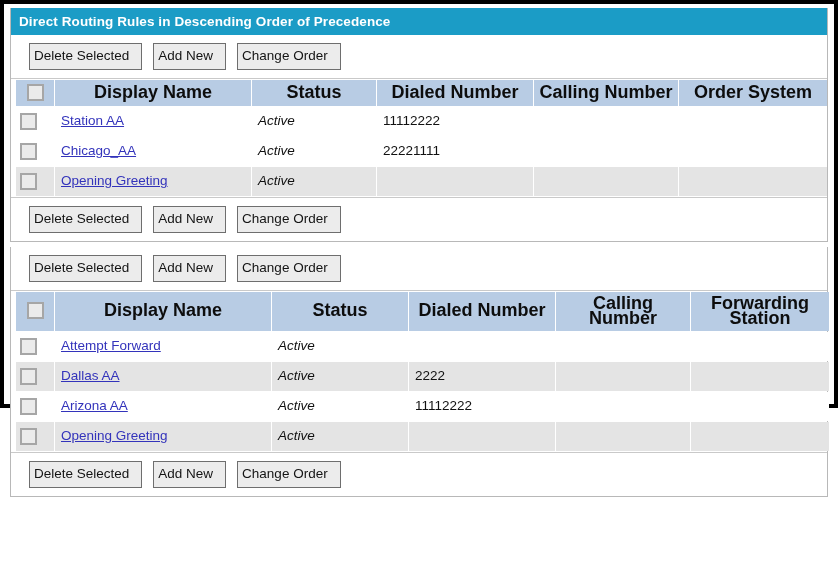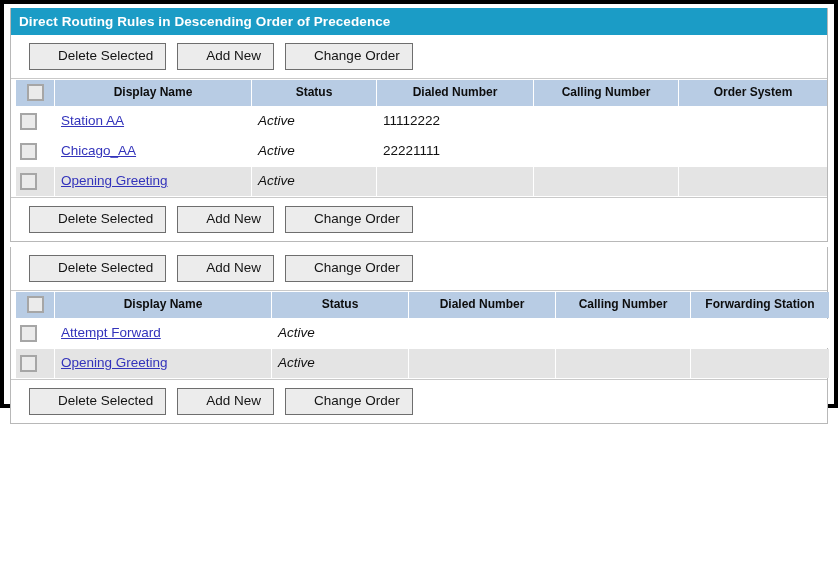--- a/index.html
+++ b/index.html
@@ -50,42 +50,42 @@
     border-bottom: none;
     border-top: 1px solid #c9c9c9;
   }
 
   .btn {
     background: #ececec;
     border: 1px solid #6e6e6e;
     color: #141414;
     font-family: "Liberation Sans", sans-serif;
     font-size: 13.5px;
-    padding: 4px 12px 5px 28px;
+    padding: 4px 12px 5px 4px;
     line-height: 16px;
     cursor: pointer;
     white-space: nowrap;
   }
 
   .grid {
     padding: 0 0 0 4px;
     background: #ffffff;
   }
 
   table.rules {
     border-collapse: separate;
     border-spacing: 1px 1px;
     width: 100%;
     table-layout: fixed;
   }
 
   table.rules th {
     background: #b8cce4;
     color: #0d0d0d;
-    font-size: 12px;
+    font-size: 18px;
     font-weight: bold;
     text-align: center;
     padding: 4px 2px 5px 2px;
     line-height: 15px;
     height: 22px;
   }
   table.rules th.cb-col { width: 38px; }
 
   table.rules td {
     font-size: 13.5px;
@@ -258,20 +258,44 @@
             <td class="status-cell">Active</td>
             <td class="num-cell"></td>
             <td class="num-cell"></td>
             <td class="num-cell"></td>
           </tr>
           <tr class="alt">
             <td class="cb-col">
               <span class="cbox"></span>
             </td>
             <td>
+              <a class="rule-link">Dallas AA</a>
+            </td>
+            <td class="status-cell">Active</td>
+            <td class="num-cell">2222</td>
+            <td class="num-cell"></td>
+            <td class="num-cell"></td>
+          </tr>
+          <tr>
+            <td class="cb-col">
+              <span class="cbox"></span>
+            </td>
+            <td>
+              <a class="rule-link">Arizona AA</a>
+            </td>
+            <td class="status-cell">Active</td>
+            <td class="num-cell">11112222</td>
+            <td class="num-cell"></td>
+            <td class="num-cell"></td>
+          </tr>
+          <tr class="alt">
+            <td class="cb-col">
+              <span class="cbox"></span>
+            </td>
+            <td>
               <a class="rule-link">Opening Greeting</a>
             </td>
             <td class="status-cell">Active</td>
             <td class="num-cell"></td>
             <td class="num-cell"></td>
             <td class="num-cell"></td>
           </tr>
         </tbody>
       </table>
     </div>

